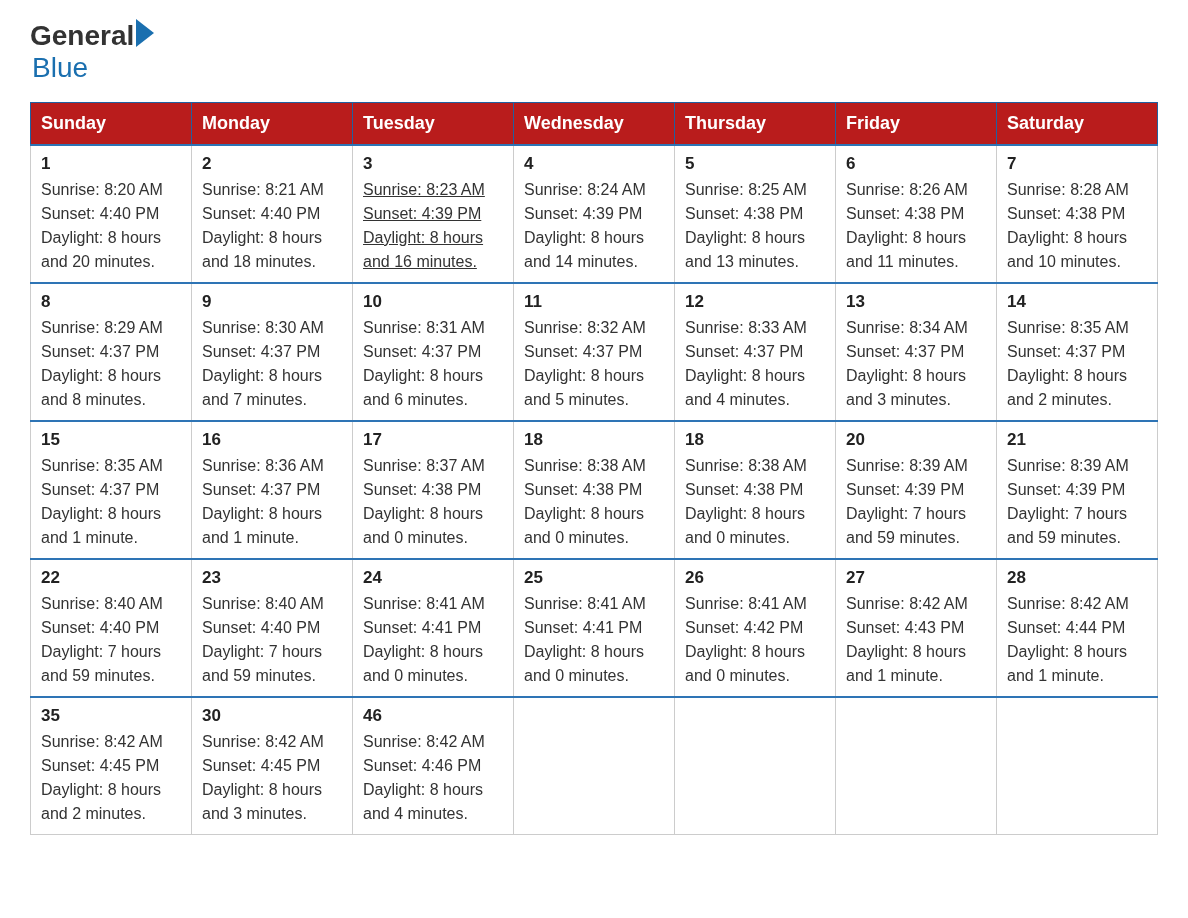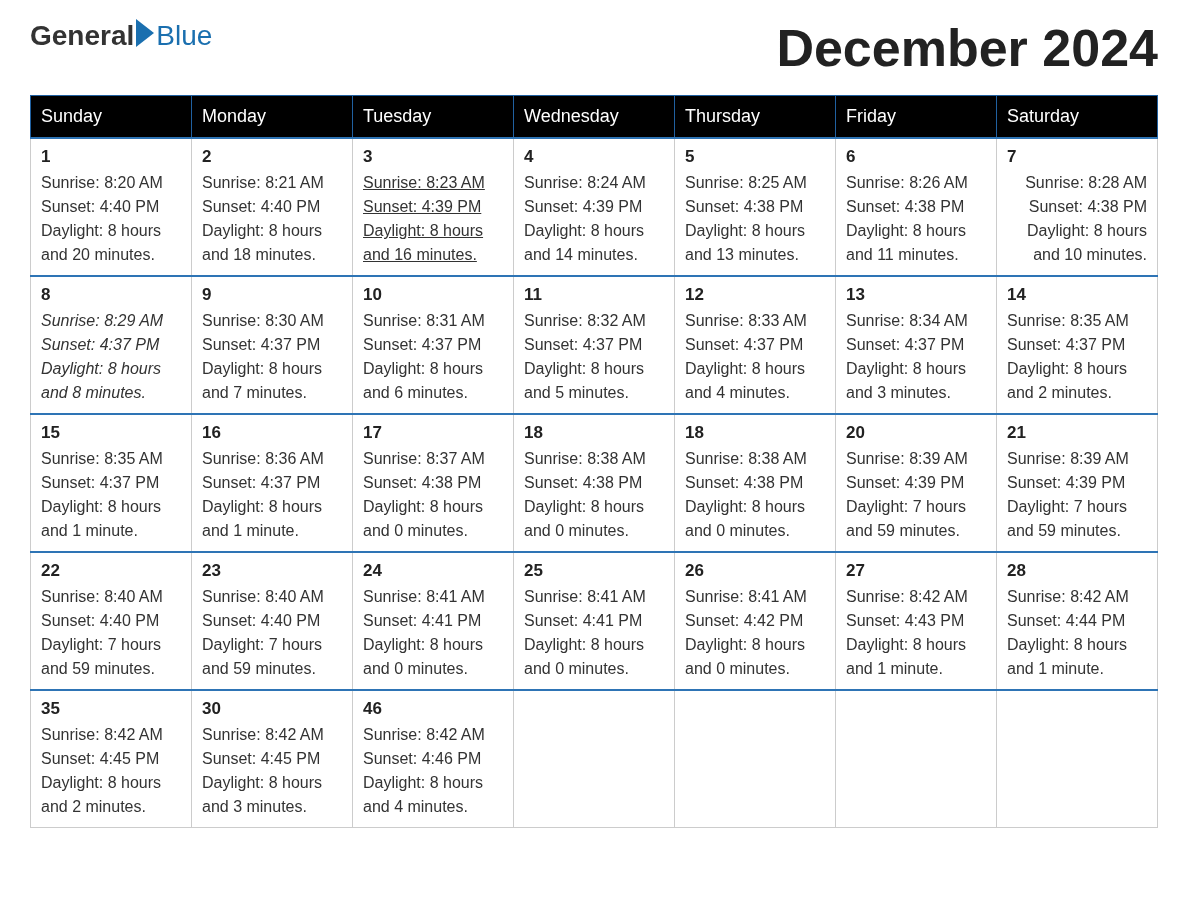--- a/index.html
+++ b/index.html
@@ -25,21 +25,21 @@
       width: 0;
       height: 0;
       border-left: 18px solid #1a6faf;
       border-top: 14px solid transparent;
       border-bottom: 14px solid transparent;
       margin-left: 2px;
       margin-top: -6px;
     }
     .logo-wrapper {
       display: flex;
-      flex-direction: row;
+      flex-direction: column;
     }
     .logo-line1 {
       display: flex;
       align-items: center;
     }
     .logo-line2 {
       font-size: 28px;
       font-weight: normal;
       color: #1a6faf;
       margin-left: 2px;
@@ -57,24 +57,24 @@
       font-size: 22px;
       color: #555;
       margin-top: 4px;
     }
     .calendar-table {
       width: 100%;
       border-collapse: collapse;
       table-layout: fixed;
     }
     .calendar-table thead tr th {
-      background-color: #000000;
+      background-color: #b91c1c;
       color: #fff;
       font-size: 18px;
-      font-weight: normal;
+      font-weight: bold;
       padding: 10px 10px;
       text-align: left;
       border: 1px solid #2060a0;
       margin-top: 23px;
     }
     .calendar-table tbody tr td {
       vertical-align: top;
       padding: 8px 10px;
       border: 1px solid #ccc;
       border-top: 2px solid #2e74b5;
@@ -105,21 +105,20 @@
 
 <div class="header">
   <div class="logo-wrapper">
     <div class="logo-line1">
       <span class="logo-text-general">General</span>
       <div class="logo-arrow"></div>
     </div>
     <div class="logo-line2">Blue</div>
   </div>
   <div class="title-block">
-    <div class="month-title">December 2024</div>
   </div>
 </div>
 
 <table class="calendar-table">
   <thead>
     <tr>
     <th>Sunday</th>
         <th>Monday</th>
         <th>Tuesday</th>
         <th>Wednesday</th>
@@ -167,30 +166,30 @@
         </td>
         <td>
           <span class="day-number">6</span>
           <div class="day-info" style="white-space: pre-line;">Sunrise: 8:26 AM
 Sunset: 4:38 PM
 Daylight: 8 hours
 and 11 minutes.</div>
         </td>
         <td>
           <span class="day-number">7</span>
-          <div class="day-info" style="white-space: pre-line; text-align: right;">Sunrise: 8:28 AM
+          <div class="day-info" style="white-space: pre-line;">Sunrise: 8:28 AM
 Sunset: 4:38 PM
 Daylight: 8 hours
 and 10 minutes.</div>
         </td>
       </tr>
       <tr>
         <td>
           <span class="day-number">8</span>
-          <div class="day-info" style="white-space: pre-line; font-style: italic;">Sunrise: 8:29 AM
+          <div class="day-info" style="white-space: pre-line;">Sunrise: 8:29 AM
 Sunset: 4:37 PM
 Daylight: 8 hours
 and 8 minutes.</div>
         </td>
         <td>
           <span class="day-number">9</span>
           <div class="day-info" style="white-space: pre-line;">Sunrise: 8:30 AM
 Sunset: 4:37 PM
 Daylight: 8 hours
 and 7 minutes.</div>

